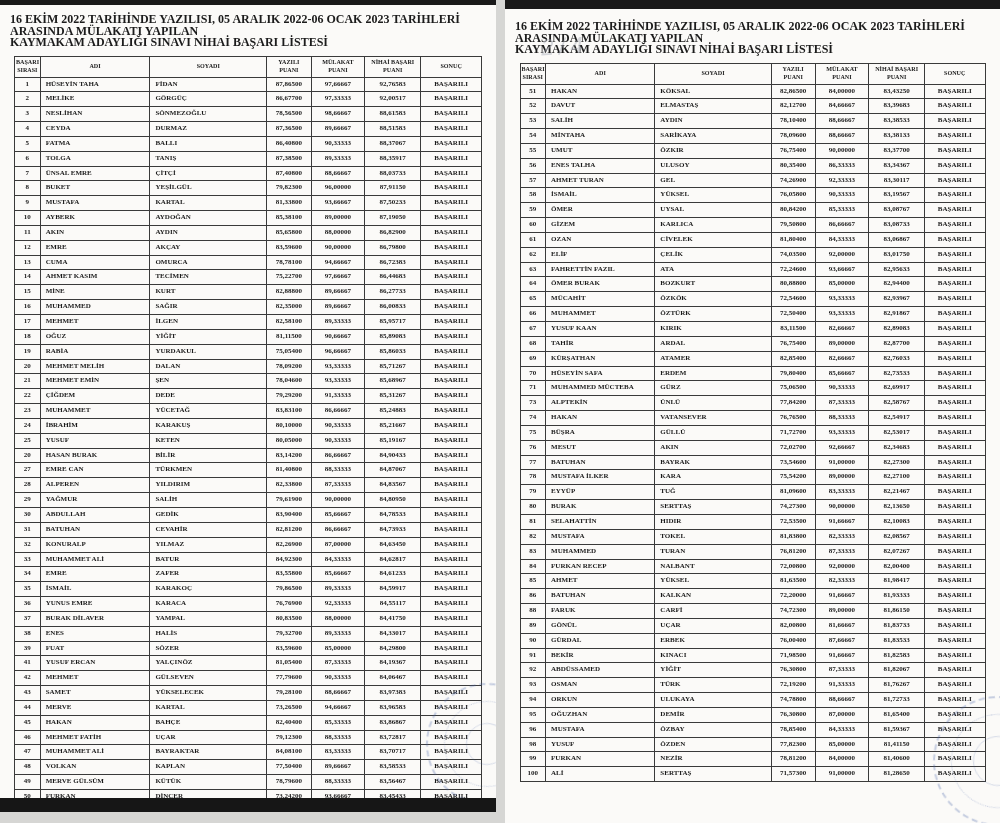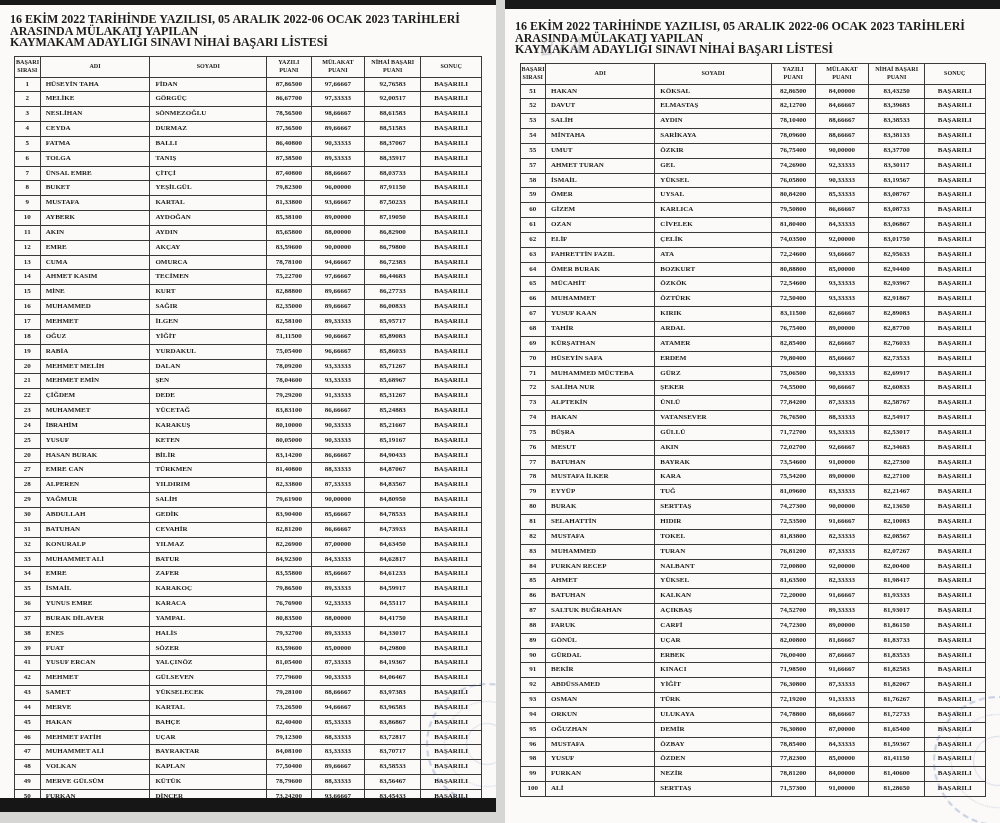--- a/index.html
+++ b/index.html
@@ -646,20 +646,29 @@
         <tr>
           <td class="c0">55</td>
           <td class="c1">UMUT</td>
           <td class="c2">ÖZKIR</td>
           <td class="c3">76,75400</td>
           <td class="c4">90,00000</td>
           <td class="c5">83,37700</td>
           <td class="c6">BAŞARILI</td>
         </tr>
         <tr>
+          <td class="c0">56</td>
+          <td class="c1">ENES TALHA</td>
+          <td class="c2">ULUSOY</td>
+          <td class="c3">80,35400</td>
+          <td class="c4">86,33333</td>
+          <td class="c5">83,34367</td>
+          <td class="c6">BAŞARILI</td>
+        </tr>
+        <tr>
           <td class="c0">57</td>
           <td class="c1">AHMET TURAN</td>
           <td class="c2">GEL</td>
           <td class="c3">74,26900</td>
           <td class="c4">92,33333</td>
           <td class="c5">83,30117</td>
           <td class="c6">BAŞARILI</td>
         </tr>
         <tr>
           <td class="c0">58</td>
@@ -781,29 +790,20 @@
         <tr>
           <td class="c0">71</td>
           <td class="c1">MUHAMMED MÜCTEBA</td>
           <td class="c2">GÜRZ</td>
           <td class="c3">75,06500</td>
           <td class="c4">90,33333</td>
           <td class="c5">82,69917</td>
           <td class="c6">BAŞARILI</td>
         </tr>
         <tr>
-          <td class="c0">72</td>
-          <td class="c1">SALİHA NUR</td>
-          <td class="c2">ŞEKER</td>
-          <td class="c3">74,55000</td>
-          <td class="c4">90,66667</td>
-          <td class="c5">82,60833</td>
-          <td class="c6">BAŞARILI</td>
-        </tr>
-        <tr>
           <td class="c0">73</td>
           <td class="c1">ALPTEKİN</td>
           <td class="c2">ÜNLÜ</td>
           <td class="c3">77,84200</td>
           <td class="c4">87,33333</td>
           <td class="c5">82,58767</td>
           <td class="c6">BAŞARILI</td>
         </tr>
         <tr>
           <td class="c0">74</td>
@@ -916,29 +916,20 @@
         <tr>
           <td class="c0">86</td>
           <td class="c1">BATUHAN</td>
           <td class="c2">KALKAN</td>
           <td class="c3">72,20000</td>
           <td class="c4">91,66667</td>
           <td class="c5">81,93333</td>
           <td class="c6">BAŞARILI</td>
         </tr>
         <tr>
-          <td class="c0">87</td>
-          <td class="c1">SALTUK BUĞRAHAN</td>
-          <td class="c2">AÇIKBAŞ</td>
-          <td class="c3">74,52700</td>
-          <td class="c4">89,33333</td>
-          <td class="c5">81,93017</td>
-          <td class="c6">BAŞARILI</td>
-        </tr>
-        <tr>
           <td class="c0">88</td>
           <td class="c1">FARUK</td>
           <td class="c2">CARFİ</td>
           <td class="c3">74,72300</td>
           <td class="c4">89,00000</td>
           <td class="c5">81,86150</td>
           <td class="c6">BAŞARILI</td>
         </tr>
         <tr>
           <td class="c0">89</td>

